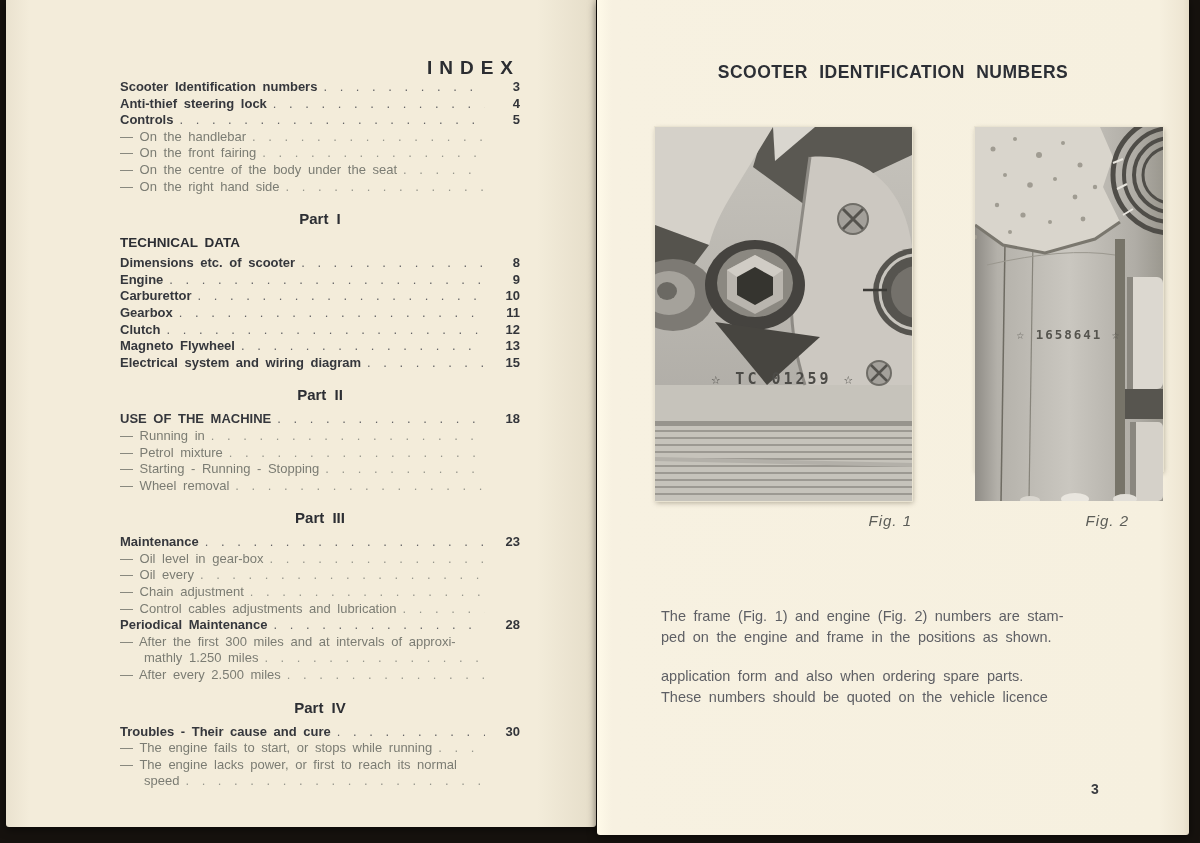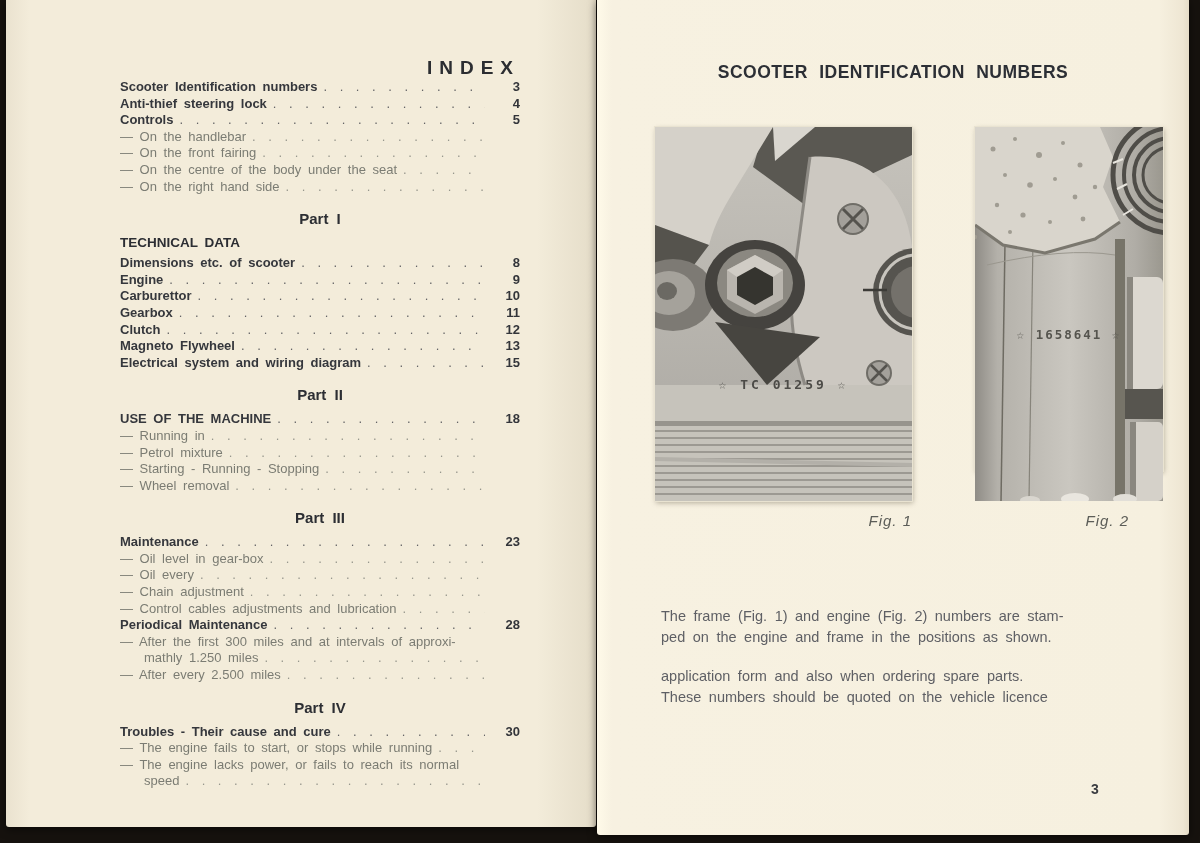--- a/index.html
+++ b/index.html
@@ -58,21 +58,21 @@
     font-size:17.5px;font-weight:bold;letter-spacing:.5px;word-spacing:6px;color:#2c2f35;
   }
   .photo{position:absolute;top:127px;background:#b7b4ae;box-shadow:0 0 0 1px #e9e3d1,1px 2px 5px rgba(80,70,50,.4);}
   .photo-1{left:58px;width:257px;height:374px;}
   .photo-2{left:344px;width:188px;height:344px;margin-left:34px;}
   .photo svg{display:block;}
   .stamp{
     position:absolute;left:0;width:100%;text-align:center;
     font-family:"DejaVu Sans Mono",monospace;font-weight:bold;
   }
-  .stamp-1{top:250px;font-size:13px;letter-spacing:3px;color:#4c4b47;}
+  .stamp-1{top:243px;font-size:15px;letter-spacing:3px;color:#4c4b47;}
   .stamp-2{top:200px;font-size:12.5px;letter-spacing:2px;color:#55544e;}
   .caption{position:absolute;top:512px;font-size:15px;color:#5c5d58;letter-spacing:1px;text-align:right;font-style:italic;}
   .caption-1{left:58px;width:257px;}
   .caption-2{left:344px;width:188px;}
   .body-par{position:absolute;left:64px;width:460px;font-size:14.5px;line-height:20.5px;color:#5e5f64;word-spacing:3.5px;}
   .body-par div{white-space:nowrap;}
   .par-1{top:606px;}
   .par-2{top:666px;}
   .page-no{position:absolute;top:781px;left:478px;width:40px;text-align:center;font-size:14px;font-weight:bold;color:#3a3c40;}
 </style>
@@ -236,21 +236,21 @@
         <span class="lbl">Troubles - Their cause and cure</span>
         <span class="dots">. . . . . . . . . . . . . . . . . . . . . . . . . . . .</span>
         <span class="pg">30</span>
       </div>
     <div class="toc-row s">
         <span class="lbl">— The engine fails to start, or stops while running</span>
         <span class="dots">. . . . . . . . . . . . . . . . . . . . . . . . . . . .</span>
         <span class="pg"></span>
       </div>
     <div class="toc-row s nd">
-        <span class="lbl">— The engine lacks power, or fails to reach its normal</span>
+        <span class="lbl">— The engine lacks power, or first to reach its normal</span>
         <span class="dots">. . . . . . . . . . . . . . . . . . . . . . . . . . . .</span>
         <span class="pg"></span>
       </div>
     <div class="toc-row s c">
         <span class="lbl">speed</span>
         <span class="dots">. . . . . . . . . . . . . . . . . . . . . . . . . . . .</span>
         <span class="pg"></span>
       </div>
   </div>
 </div>

